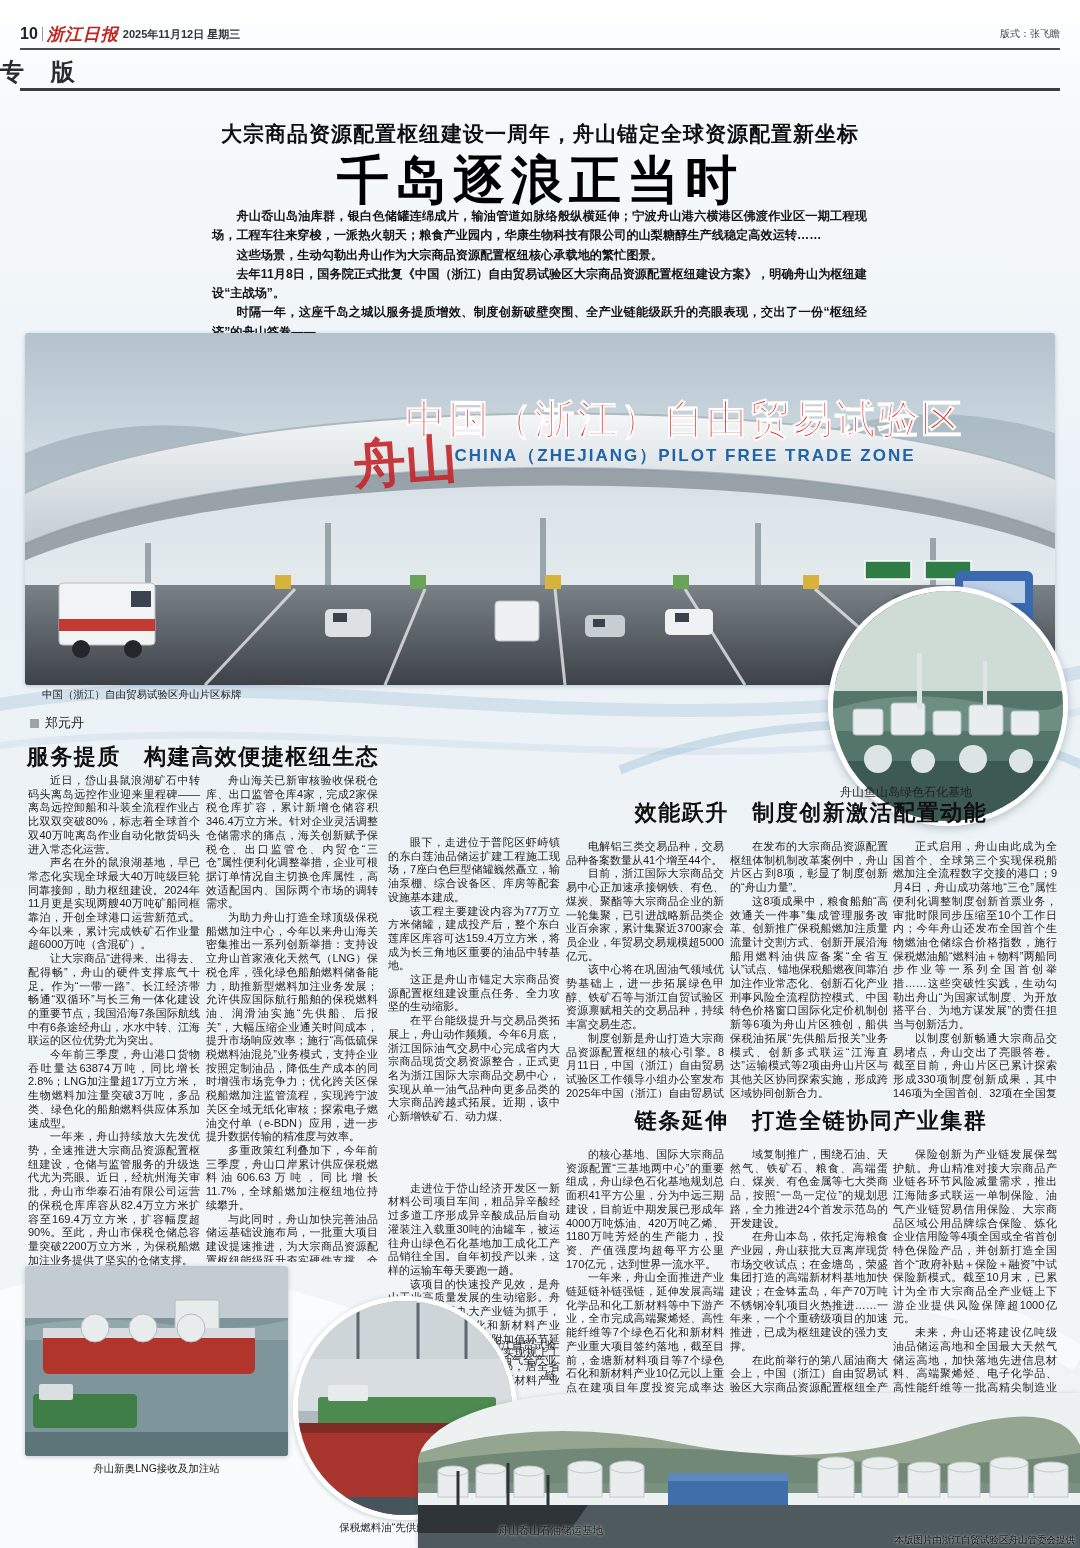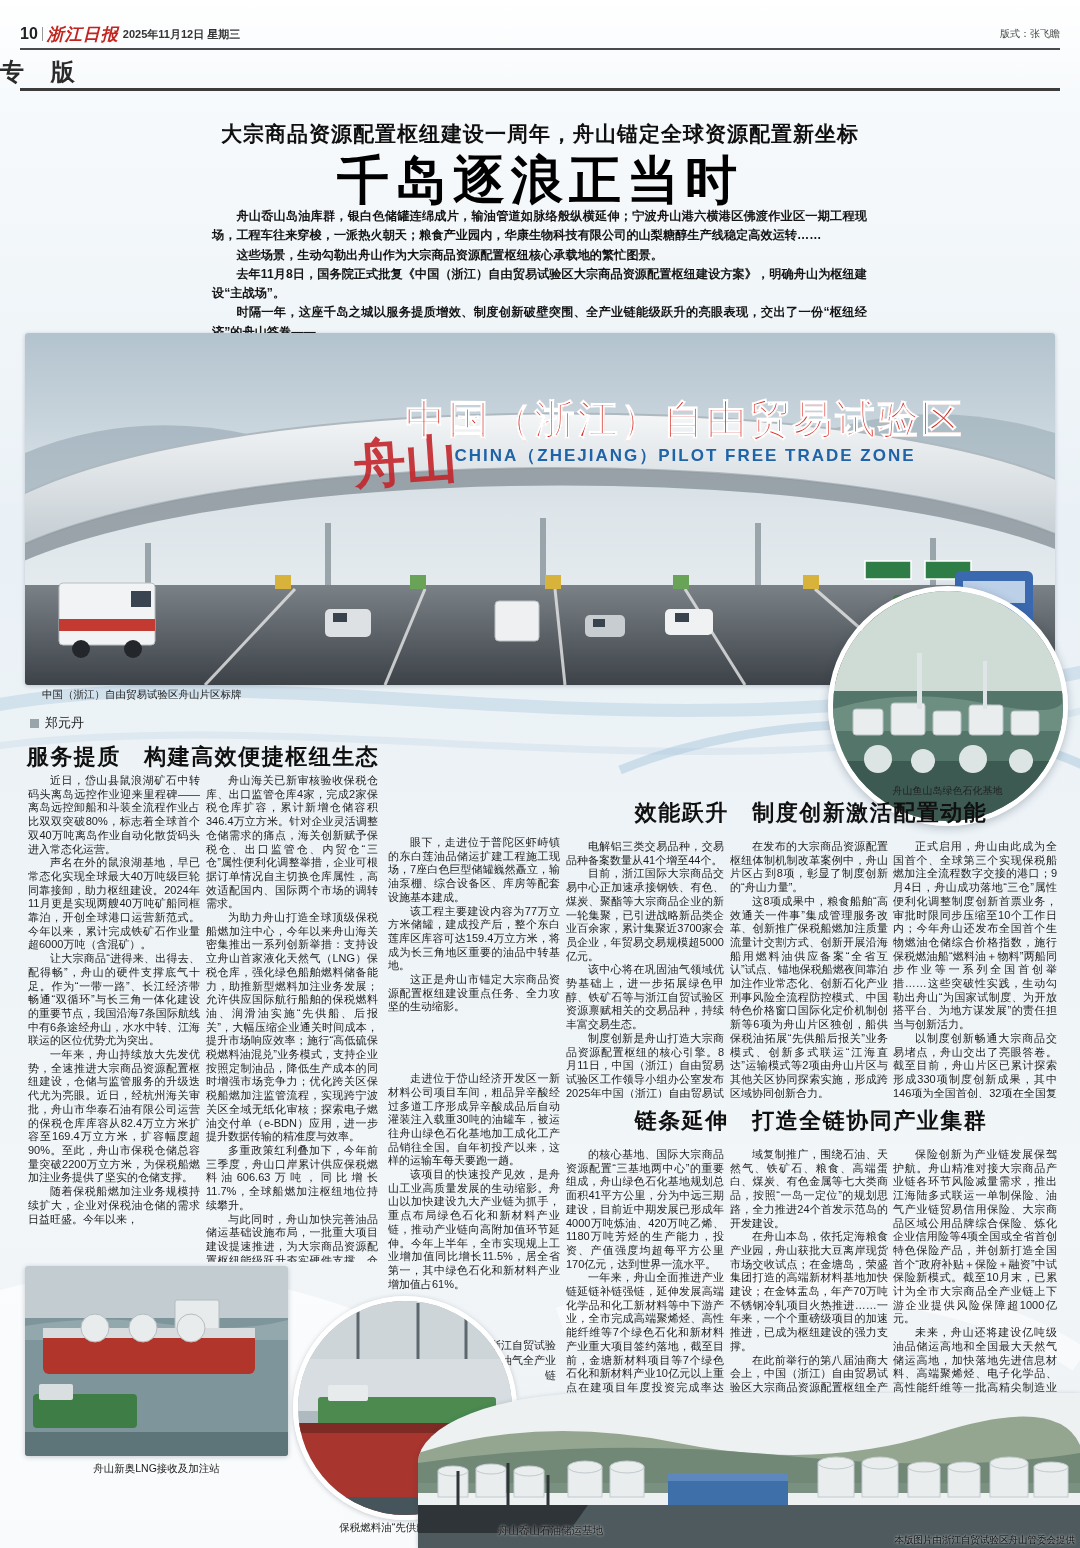--- a/index.html
+++ b/index.html
@@ -26,21 +26,21 @@
   
   .waves{position:absolute;left:0;top:0;width:1080px;height:1548px;pointer-events:none;}
   
   .mainphoto{position:absolute;left:25px;top:333px;width:1030px;height:352px;overflow:hidden;border-radius:3px;box-shadow:0 1px 4px rgba(40,60,80,.25);}
   .capmain{position:absolute;left:42px;top:688px;font-size:10.5px;color:#222;}
   .byline{position:absolute;left:30px;top:714px;font-size:13px;font-weight:400;color:#222;display:flex;align-items:center;gap:6px;}
   .bmark{width:9px;height:9px;background:#9aa4ab;display:inline-block;}
   
   .inset{position:absolute;left:828px;top:586px;width:230px;height:230px;border-radius:50%;border:5px solid #fff;
          box-shadow:0 2px 8px rgba(40,60,80,.3);overflow:hidden;}
-  .insetcap{position:absolute;left:840px;top:784px;width:215px;text-align:center;font-size:10px;color:#222;}
+  .insetcap{position:absolute;left:840px;top:784px;width:215px;text-align:left;font-size:12px;color:#222;}
   
   .h2{position:absolute;font-size:22px;font-weight:900;color:#101010;text-align:center;letter-spacing:1.5px;}
   
   .tcol{position:absolute;font-size:11px;line-height:13.7px;text-align:justify;color:#1d1d1d;overflow:hidden;}
   .tcol p{margin:0;text-indent:2em;}
   .spacer58{height:58px;}
   .narrow{position:absolute;left:468px;top:1338px;width:88px;font-size:11px;line-height:15px;text-align:right;color:#1d1d1d;}
   
   .ph{position:absolute;overflow:hidden;box-shadow:0 1px 5px rgba(40,60,80,.25);}
   .lng{left:25px;top:1266px;width:263px;height:190px;border-radius:3px;}
@@ -192,35 +192,37 @@
         </g>
     </svg>
   </div>
   <div class="insetcap">舟山鱼山岛绿色石化基地</div>
 
   <div class="h2" style="left:25px;top:742px;width:356px;">服务提质　构建高效便捷枢纽生态</div>
   <div class="tcol" style="left:28px;top:774px;width:172px;height:505px;">
       <p>近日，岱山县鼠浪湖矿石中转码头离岛远控作业迎来里程碑——离岛远控卸船和斗装全流程作业占比双双突破80%，标志着全球首个双40万吨离岛作业自动化散货码头进入常态化运营。</p>
       <p>声名在外的鼠浪湖基地，早已常态化实现全球最大40万吨级巨轮同靠接卸，助力枢纽建设。2024年11月更是实现两艘40万吨矿船同框靠泊，开创全球港口运营新范式。今年以来，累计完成铁矿石作业量超6000万吨（含混矿）。</p>
       <p>让大宗商品“进得来、出得去、配得畅”，舟山的硬件支撑底气十足。作为“一带一路”、长江经济带畅通“双循环”与长三角一体化建设的重要节点，我国沿海7条国际航线中有6条途经舟山，水水中转、江海联运的区位优势尤为突出。</p>
+      <p>今年前三季度，舟山港口货物吞吐量达63874万吨，同比增长2.8%；LNG加注量超17万立方米，生物燃料加注量突破3万吨，多品类、绿色化的船舶燃料供应体系加速成型。</p>
       <p>一年来，舟山持续放大先发优势，全速推进大宗商品资源配置枢纽建设，仓储与监管服务的升级迭代尤为亮眼。近日，经杭州海关审批，舟山市华泰石油有限公司运营的保税仓库库容从82.4万立方米扩容至169.4万立方米，扩容幅度超90%。至此，舟山市保税仓储总容量突破2200万立方米，为保税船燃加注业务提供了坚实的仓储支撑。</p>
       <p>随着保税船燃加注业务规模持续扩大，企业对保税油仓储的需求日益旺盛。今年以来，</p>
     </div>
   <div class="tcol" style="left:206px;top:774px;width:172px;height:488px;">
       <p>舟山海关已新审核验收保税仓库、出口监管仓库4家，完成2家保税仓库扩容，累计新增仓储容积346.4万立方米。针对企业灵活调整仓储需求的痛点，海关创新赋予保税仓、出口监管仓、内贸仓“三仓”属性便利化调整举措，企业可根据订单情况自主切换仓库属性，高效适配国内、国际两个市场的调转需求。</p>
       <p>为助力舟山打造全球顶级保税船燃加注中心，今年以来舟山海关密集推出一系列创新举措：支持设立舟山首家液化天然气（LNG）保税仓库，强化绿色船舶燃料储备能力，助推新型燃料加注业务发展；允许供应国际航行船舶的保税燃料油、润滑油实施“先供船、后报关”，大幅压缩企业通关时间成本，提升市场响应效率；施行“高低硫保税燃料油混兑”业务模式，支持企业按照定制油品，降低生产成本的同时增强市场竞争力；优化跨关区保税船燃加注监管流程，实现跨宁波关区全域无纸化审核；探索电子燃油交付单（e-BDN）应用，进一步提升数据传输的精准度与效率。</p>
       <p>多重政策红利叠加下，今年前三季度，舟山口岸累计供应保税燃料油606.63万吨，同比增长11.7%，全球船燃加注枢纽地位持续攀升。</p>
       <p>与此同时，舟山加快完善油品储运基础设施布局，一批重大项目建设提速推进，为大宗商品资源配置枢纽能级跃升夯实硬件支撑，仓储版图持续扩容。</p>
     </div>
 
   <div class="tcol" style="left:388px;top:836px;width:172px;height:552px;">
     <div>
         <p>眼下，走进位于普陀区虾峙镇的东白莲油品储运扩建工程施工现场，7座白色巨型储罐巍然矗立，输油泵棚、综合设备区、库房等配套设施基本建成。</p>
         <p>该工程主要建设内容为77万立方米储罐，建成投产后，整个东白莲库区库容可达159.4万立方米，将成为长三角地区重要的油品中转基地。</p>
         <p>这正是舟山市锚定大宗商品资源配置枢纽建设重点任务、全力攻坚的生动缩影。</p>
+        <p>在平台能级提升与交易品类拓展上，舟山动作频频。今年6月底，浙江国际油气交易中心完成省内大宗商品现货交易资源整合，正式更名为浙江国际大宗商品交易中心，实现从单一油气品种向更多品类的大宗商品跨越式拓展。近期，该中心新增铁矿石、动力煤、</p>
       </div>
     <div class="spacer58"></div>
     <div>
         <p>走进位于岱山经济开发区一新材料公司项目车间，粗品异辛酸经过多道工序形成异辛酸成品后自动灌装注入载重30吨的油罐车，被运往舟山绿色石化基地加工成化工产品销往全国。自年初投产以来，这样的运输车每天要跑一趟。</p>
         <p>该项目的快速投产见效，是舟山工业高质量发展的生动缩影。舟山以加快建设九大产业链为抓手，重点布局绿色石化和新材料产业链，推动产业链向高附加值环节延伸。今年上半年，全市实现规上工业增加值同比增长11.5%，居全省第一，其中绿色石化和新材料产业增加值占61%。</p>
       </div>
   </div>
   <div class="narrow">作为浙江自贸试验区打造油气全产业链</div>
 
   <div class="h2" style="left:565px;top:798px;width:492px;text-align:center;">效能跃升　制度创新激活配置动能</div>

